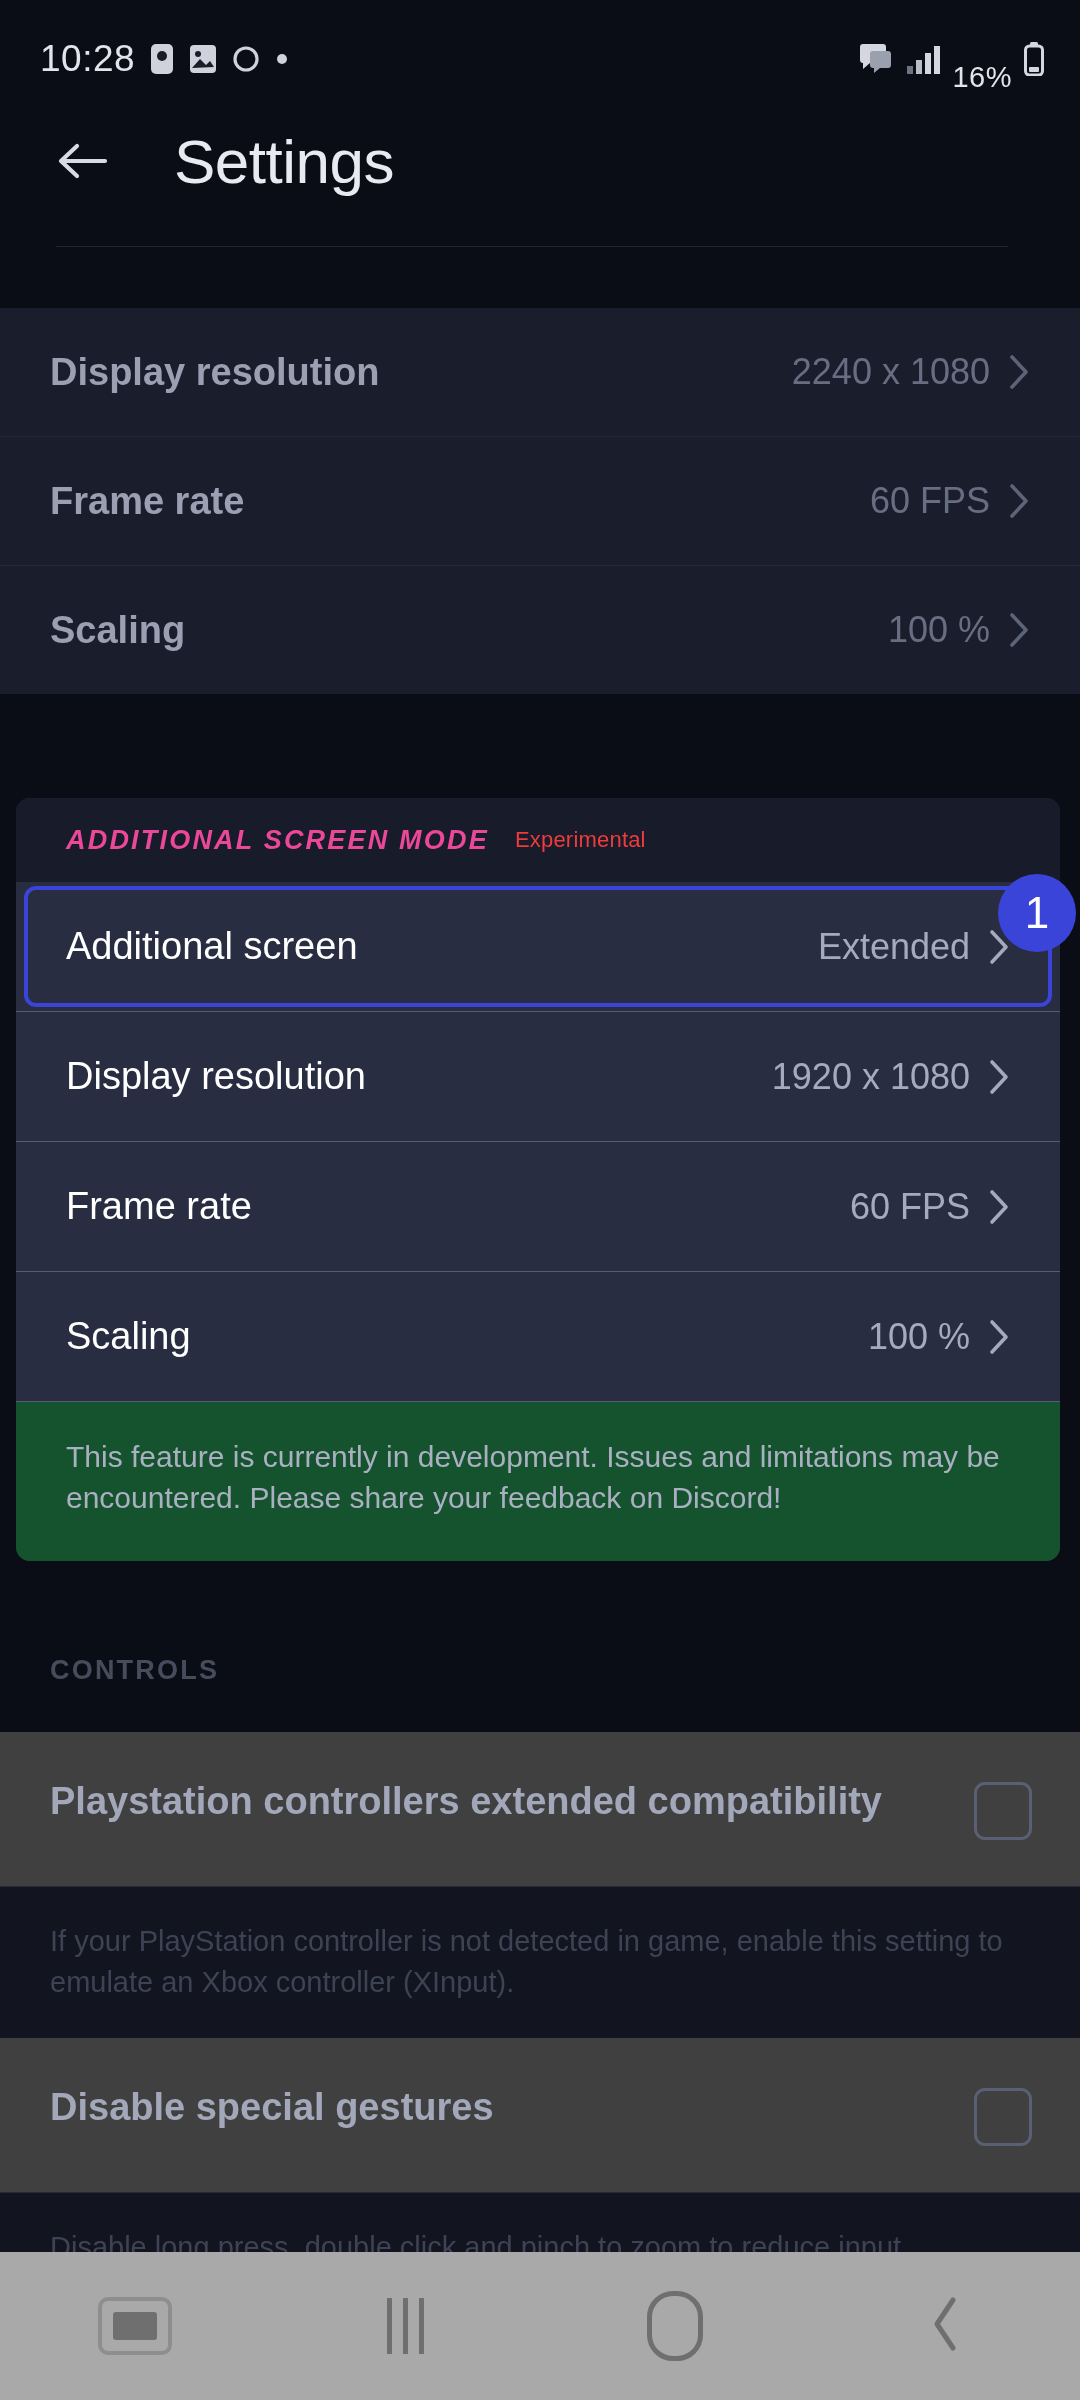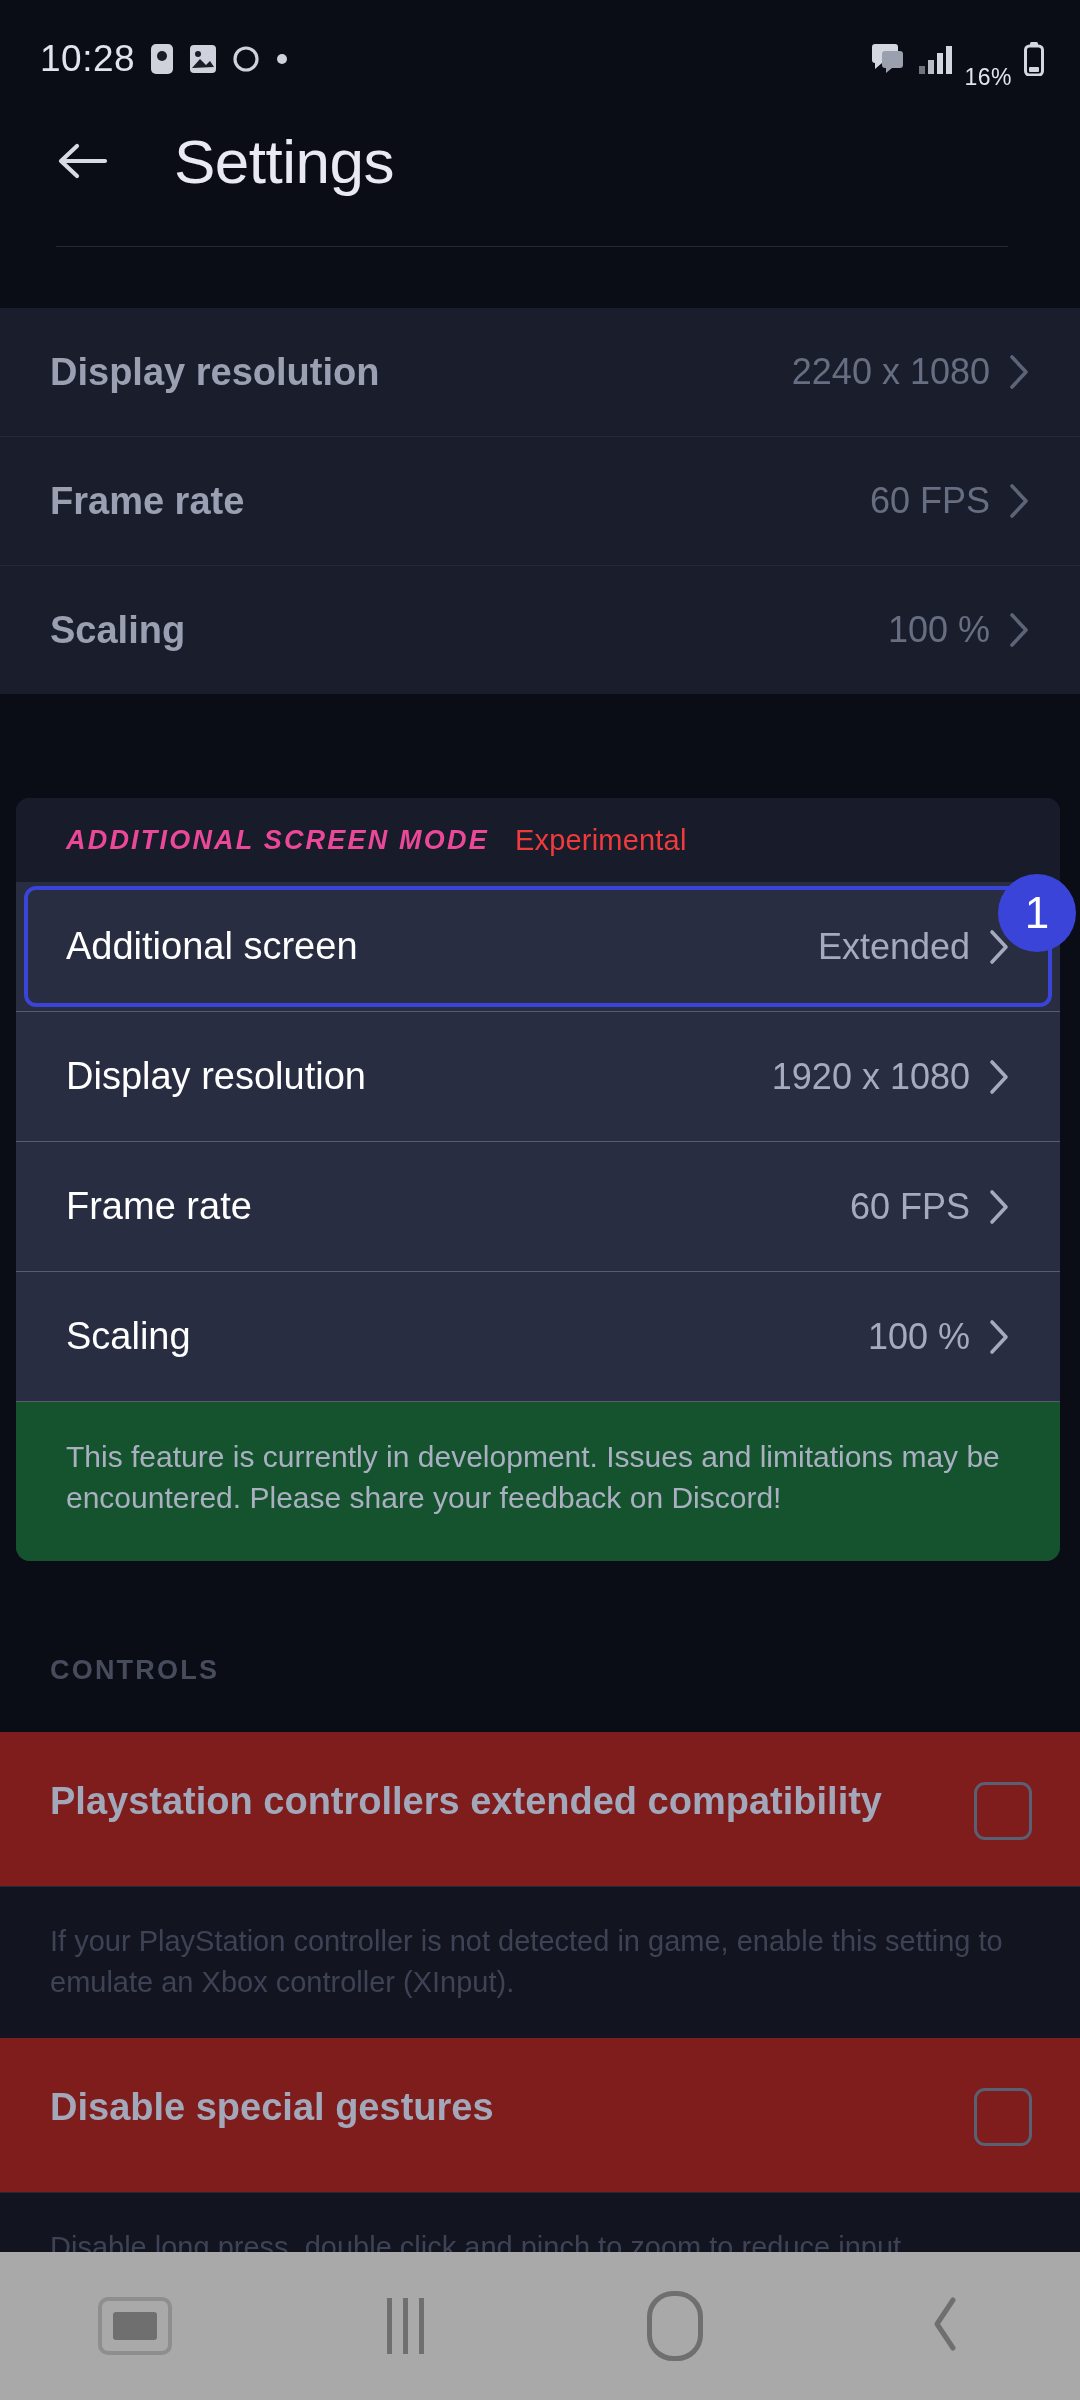--- a/index.html
+++ b/index.html
@@ -13,21 +13,21 @@
 
   
   .statusbar {
     position:absolute; top:16px; left:0; width:1080px; height:86px;
     display:flex; align-items:center; justify-content:space-between;
     padding:0 36px 0 40px; color:#d8dae2;
   }
   .sb-left { display:flex; align-items:center; gap:14px; }
   .sb-time { font-size:37px; letter-spacing:0.5px; color:#e2e4ec; }
   .sb-right { display:flex; align-items:center; gap:12px; }
-  .sb-pct { font-size:23px; color:#e2e4ec; letter-spacing:0.5px;margin-top:36px; }
+  .sb-pct { font-size:29px; color:#e2e4ec; letter-spacing:0.5px;margin-top:36px; }
   .ico { display:inline-flex; align-items:center; justify-content:center; }
 
   
   .header {
     position:absolute; top:86px; left:0; width:1080px; height:150px;
     display:flex; align-items:center; padding-left:54px; gap:62px;
   }
   .back-arrow { width:58px; height:58px; display:flex; align-items:center; justify-content:center; }
   .page-title { font-size:62px; color:#e9eaf1; font-weight:400; letter-spacing:-0.5px; }
 
@@ -61,21 +61,21 @@
   
   .addl-card {
     position:absolute; top:798px; left:16px; width:1044px;
     border-radius:14px; overflow:hidden; background:#282d42;
   }
   .addl-head {
     height:84px; display:flex; align-items:center; gap:26px;
     padding-left:50px; background:#171b2a;
   }
   .addl-head .sec-label { color:#ec4899;font-style:italic; }
-  .addl-exp { font-size:29px; color:#ef3b3b; letter-spacing:0.2px; }
+  .addl-exp { font-size:22px; color:#ef3b3b; letter-spacing:0.2px; }
   .addl-list { background:#282d42; }
   .addl-list .row { height:129px; }
   .addl-list .row-label { color:#ffffff; font-weight:400; }
   .addl-list .row-value { color:#a5abbd; }
   .addl-list .divider { background:#555b70; }
   .addl-list .chev svg { stroke:#a5abbd; }
   .addl-desc {
     background:#14532d; padding:34px 44px 42px 50px;
     font-size:30px; line-height:1.38; color:#aab0c2;
   }
@@ -88,21 +88,21 @@
   .badge {
     position:absolute; width:78px; height:78px; border-radius:50%;
     background:#3b44d8; color:#fff; font-size:44px;
     display:flex; align-items:center; justify-content:center;
     top:874px; right:4px; z-index:9; font-weight:400;
   }
 
   
   .controls-sec { position:absolute; top:1625px; left:0; width:1080px; }
   .controls-sec .sec-label { color:#474c5d; padding-left:50px; padding-top:30px; display:block; }
-  .controls-list { margin-top:46px; background:#7f1d1d; }
+  .controls-list { margin-top:46px; background:#404040; }
   .controls-row {
     display:flex; align-items:flex-start; justify-content:space-between;
     padding:46px 48px 46px 50px; gap:30px;
   }
   .controls-row .row-label { color:#a2a8ba; font-weight:700; font-size:38px; line-height:1.25; }
   .cbox { width:58px; height:58px; border:3px solid #5a6073; border-radius:11px; flex:none; margin-top:4px; }
   .controls-desc {
     background:#12151f; padding:34px 20px 36px 50px;
     font-size:29px; line-height:1.4; color:#3d4355;
   }

